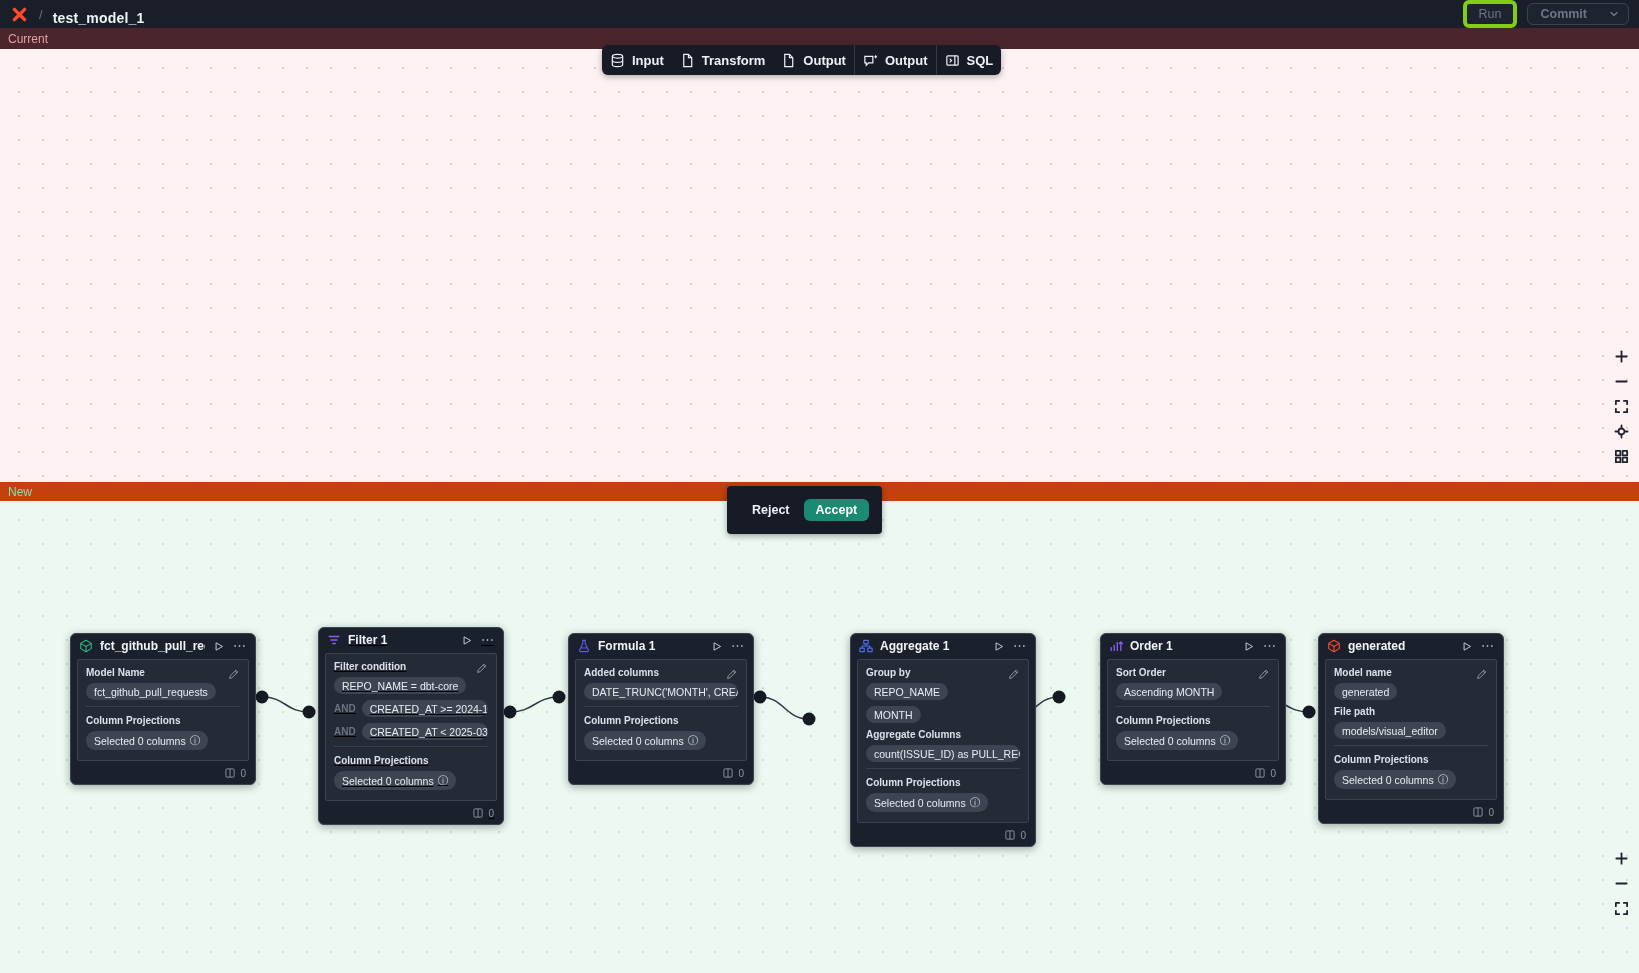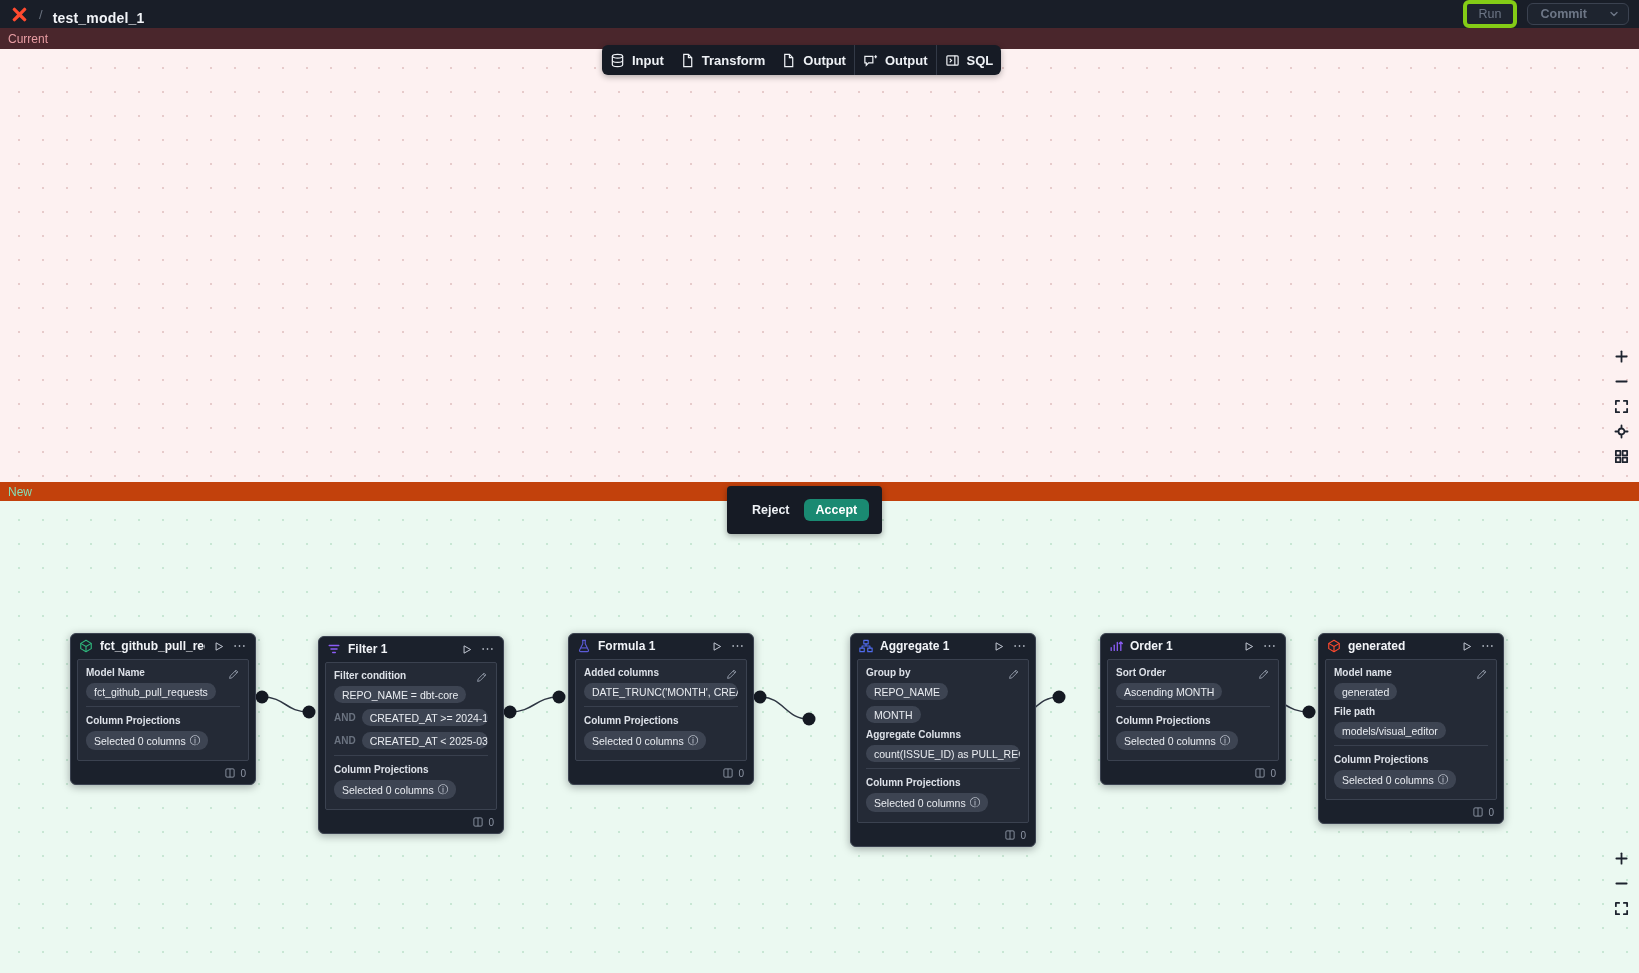--- a/index.html
+++ b/index.html
@@ -211,21 +211,21 @@
       </div>
       <div class="node-footer">
         <svg width="12" height="12" viewBox="0 0 16 16">
             <rect x="2.5" y="2.5" width="11" height="11" rx="1.5"></rect>
             <line x1="8" y1="2.5" x2="8" y2="13.5"></line>
           </svg>
         <span>0</span>
       </div>
     </div>
 
-    <div class="node" style="left:318px; top:135px;">
+    <div class="node" style="left:318px; top:126px;text-decoration:underline;">
       <div class="node-header">
         <svg class="nicon" width="14" height="14" viewBox="0 0 16 16" fill="none" stroke="#8b5cf6" stroke-width="1.6" stroke-linecap="round">
             <line x1="2.5" y1="4" x2="13.5" y2="4"></line>
             <line x1="4.5" y1="8" x2="11.5" y2="8"></line>
             <line x1="6.5" y1="12" x2="9.5" y2="12"></line>
           </svg>
         <span class="node-title">Filter 1</span>
         <span class="node-play">
             <svg width="13" height="13" viewBox="0 0 16 16">
               <path d="M5 3.5l8 4.5-8 4.5z"></path>

